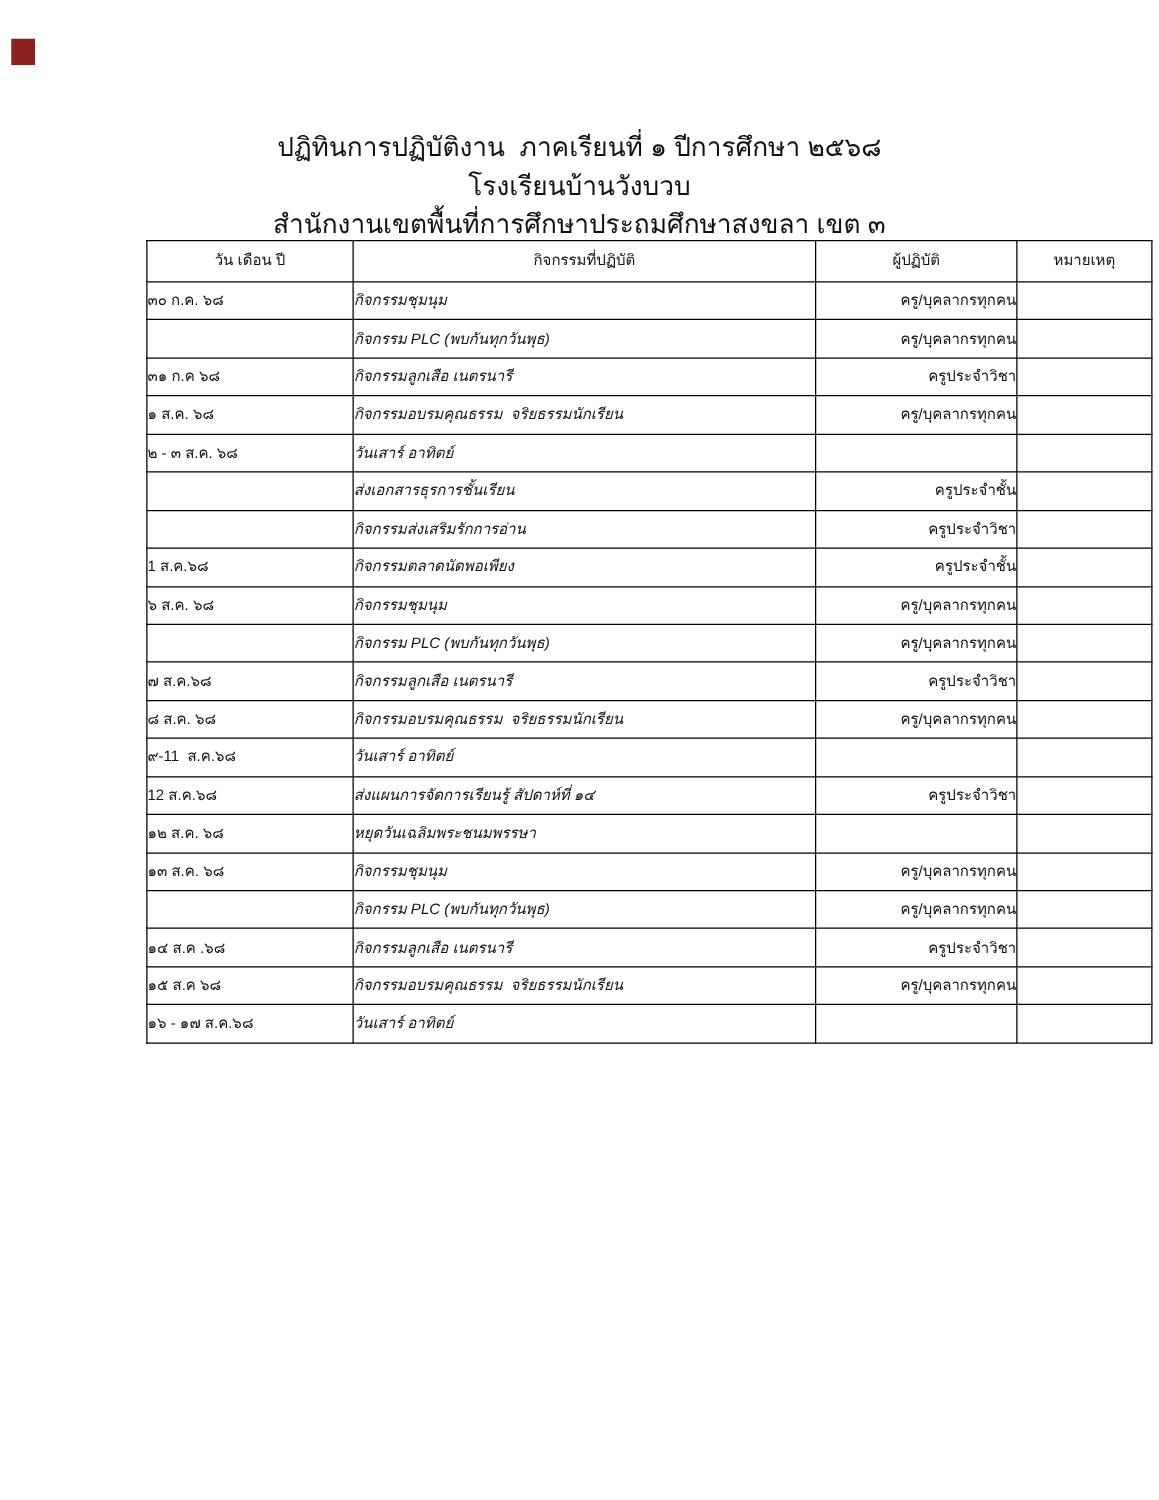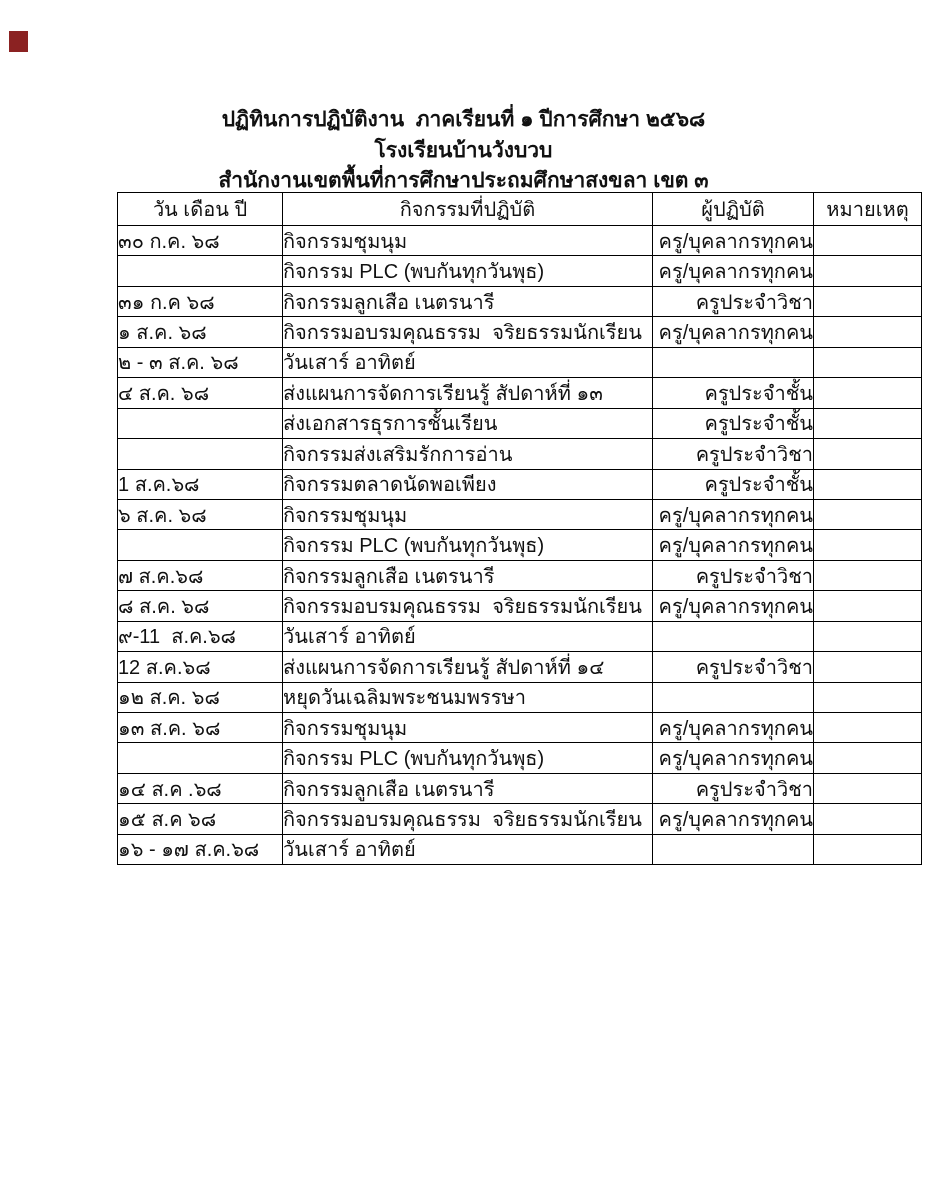--- a/index.html
+++ b/index.html
@@ -22,51 +22,51 @@
     top: 31px;
     width: 19px;
     height: 21px;
   }
   .title {
     position: absolute;
     left: 0;
     width: 927px;
     text-align: center;
     font-size: 21px;
-    font-weight: bold;
+    font-weight: normal;
     line-height: 28px;
     white-space: pre-wrap;
   }
   .title-1 { top: 105px; }
   .title-2 { top: 136px; }
   .title-3 { top: 166px; }
   table.schedule {
     position: absolute;
     left: 117px;
     top: 192px;
     width: 804px;
     border-collapse: collapse;
     table-layout: fixed;
-    font-size: 20px;
+    font-size: 12px;
   }
   table.schedule th,
   table.schedule td {
     border: 1px solid #000000;
     padding: 0;
     vertical-align: middle;
     line-height: 1.1;
     white-space: pre-wrap;
     overflow: hidden;
     font-weight: normal;
   }
   table.schedule thead tr { height: 33px; }
   table.schedule tbody tr { height: 30.45px; }
   table.schedule th { text-align: center; }
   td.c0 { }
-  td.c1 { text-align: left; padding-left: 10px; }
+  td.c1 { text-align: left; padding-left: 10px; font-style: italic; }
   td.c2 { text-align: right; padding-left: 10px; }
   td.c3 { text-align: left; }
 </style>
 </head>
 <body>
 
 <div class="page">
 
   <div class="corner-marker" style="background: rgb(139, 34, 34);"></div>
 
@@ -114,26 +114,20 @@
           <td class="c2">ครู/บุคลากรทุกคน</td>
           <td class="c3"></td>
         </tr>
         <tr>
           <td class="c0">๒ - ๓ ส.ค. ๖๘</td>
           <td class="c1">วันเสาร์ อาทิตย์</td>
           <td class="c2"></td>
           <td class="c3"></td>
         </tr>
         <tr>
-          <td class="c0">๔ ส.ค. ๖๘</td>
-          <td class="c1">ส่งแผนการจัดการเรียนรู้ สัปดาห์ที่ ๑๓</td>
-          <td class="c2">ครูประจำชั้น</td>
-          <td class="c3"></td>
-        </tr>
-        <tr>
           <td class="c0"></td>
           <td class="c1">ส่งเอกสารธุรการชั้นเรียน</td>
           <td class="c2">ครูประจำชั้น</td>
           <td class="c3"></td>
         </tr>
         <tr>
           <td class="c0"></td>
           <td class="c1">กิจกรรมส่งเสริมรักการอ่าน</td>
           <td class="c2">ครูประจำวิชา</td>
           <td class="c3"></td>

